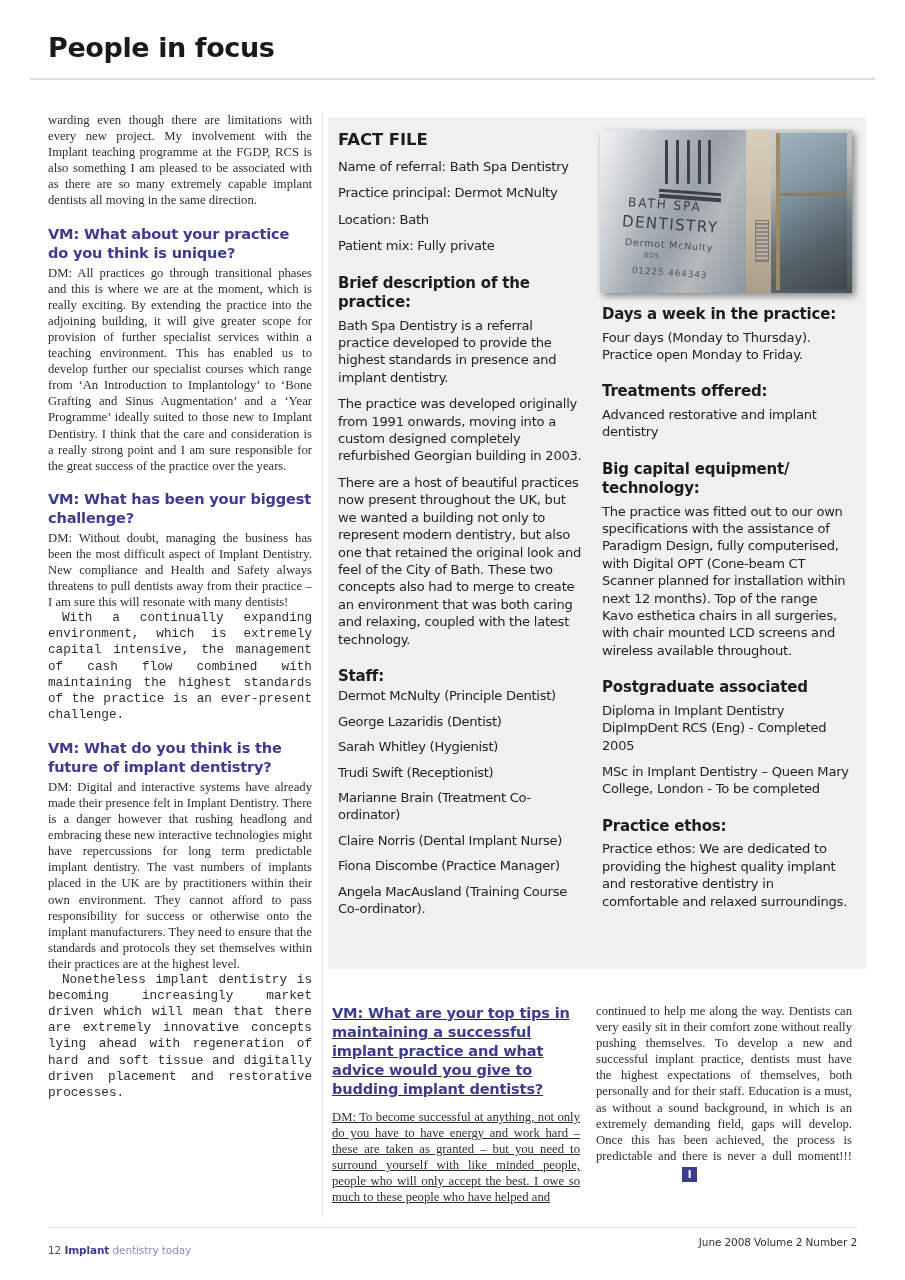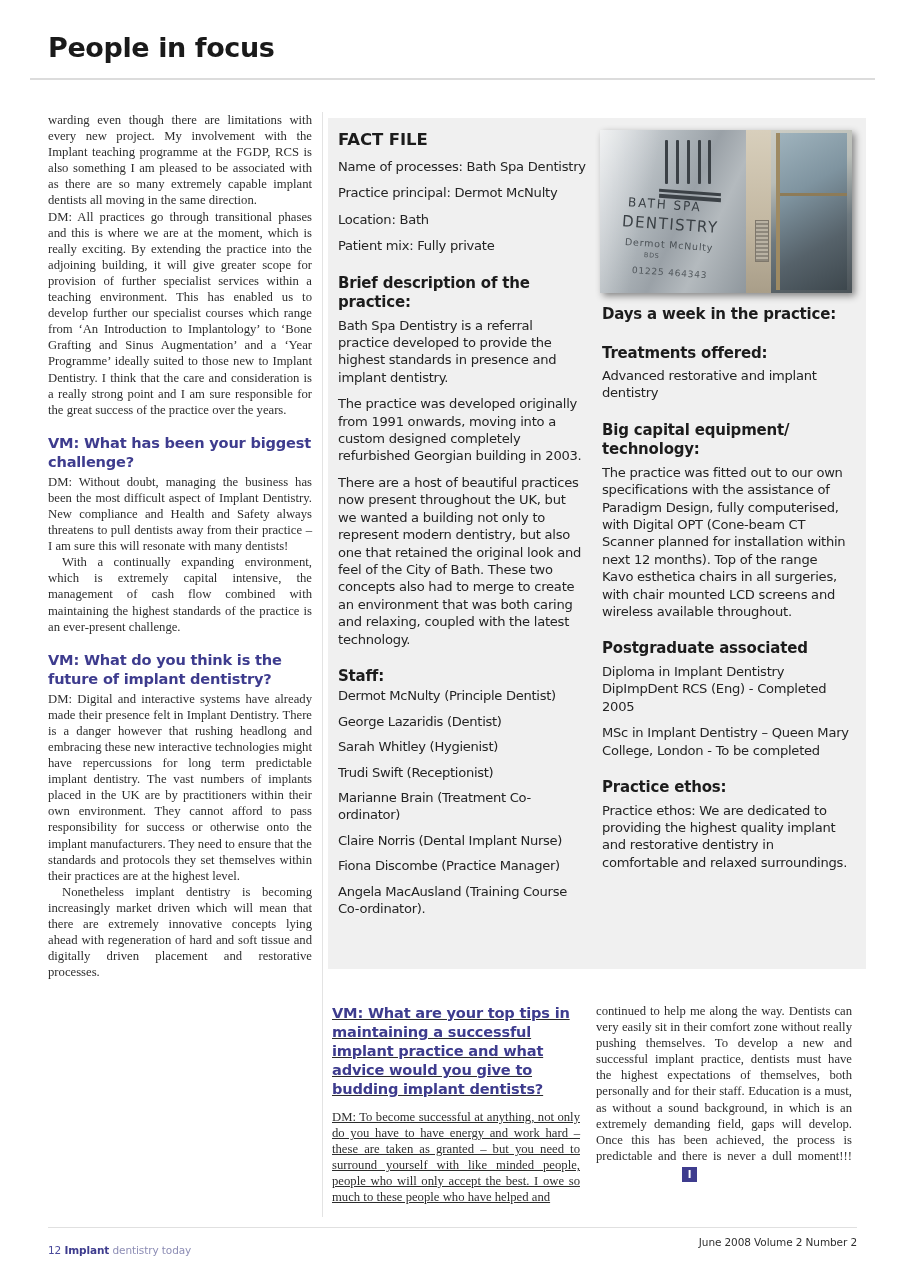--- a/index.html
+++ b/index.html
@@ -64,21 +64,21 @@
     width: 264px;
   }
   .left-col p {
     margin: 0;
     font-size: 12.7px;
     line-height: 16.1px;
     text-align: justify;
     color: #2e2e2e;
     hyphens: none;
   }
-  .left-col p.indent { text-indent: 14px; }
+  .left-col p.indent { text-indent: 14px; font-family: Liberation Mono, monospace; }
 
   h2.q {
     font-family: "DejaVu Sans", sans-serif;
     font-weight: bold;
     font-size: 14.6px;
     line-height: 19px;
     color: #3e3c8e;
     margin: 15px 0 3px 0;
     letter-spacing: -0.2px;
   }
@@ -314,37 +314,38 @@
   <div class="page-header">
     <h1>People in focus</h1>
   </div>
   <div class="header-rule"></div>
 
   <div class="col-divider"></div>
 
   <div class="left-col">
     <p>warding even though there are limitations with every new project. My involvement with the Implant teaching programme at the FGDP, RCS is also something I am pleased to be associated with as there are so many extremely capable implant dentists all moving in the same direction.</p>
 
+    <h2 class="q">VM: What about your practice do you think is unique?</h2>
     <p>DM: All practices go through transitional phases and this is where we are at the moment, which is really exciting. By extending the practice into the adjoining building, it will give greater scope for provision of further specialist services within a teaching environment. This has enabled us to develop further our specialist courses which range from ‘An Introduction to Implantology’ to ‘Bone Grafting and Sinus Augmentation’ and a ‘Year Programme’ ideally suited to those new to Implant Dentistry. I think that the care and consideration is a really strong point and I am sure responsible for the great success of the practice over the years.</p>
 
     <h2 class="q">VM: What has been your biggest challenge?</h2>
     <p>DM: Without doubt, managing the business has been the most difficult aspect of Implant Dentistry. New compliance and Health and Safety always threatens to pull dentists away from their practice – I am sure this will resonate with many dentists!</p>
     <p class="indent">With a continually expanding environment, which is extremely capital intensive, the management of cash flow combined with maintaining the highest standards of the practice is an ever-present challenge.</p>
 
     <h2 class="q">VM: What do you think is the future of implant dentistry?</h2>
     <p>DM: Digital and interactive systems have already made their presence felt in Implant Dentistry. There is a danger however that rushing headlong and embracing these new interactive technologies might have repercussions for long term predictable implant dentistry. The vast numbers of implants placed in the UK are by practitioners within their own environment. They cannot afford to pass responsibility for success or otherwise onto the implant manufacturers. They need to ensure that the standards and protocols they set themselves within their practices are at the highest level.</p>
     <p class="indent">Nonetheless implant dentistry is becoming increasingly market driven which will mean that there are extremely innovative concepts lying ahead with regeneration of hard and soft tissue and digitally driven placement and restorative processes.</p>
   </div>
 
   <div class="fact-panel"></div>
 
   <div class="fact-col-left">
     <div class="fact-title">FACT FILE</div>
 
-    <div class="fact-p">Name of processes: Bath Spa Dentistry</div>
+    <div class="fact-p">Name of referral: Bath Spa Dentistry</div>
     <div class="fact-p">Practice principal: Dermot McNulty</div>
     <div class="fact-p">Location: Bath</div>
     <div class="fact-p">Patient mix: Fully private</div>
 
     <div class="fact-h">Brief description of the practice:</div>
     <div class="fact-p">Bath Spa Dentistry is a referral practice developed to provide the highest standards in presence and implant dentistry.</div>
     <div class="fact-p">The practice was developed originally from 1991 onwards, moving into a custom designed completely refurbished Georgian building in 2003.</div>
     <div class="fact-p">There are a host of beautiful practices now present throughout the UK, but we wanted a building not only to represent modern dentistry, but also one that retained the original look and feel of the City of Bath. These two concepts also had to merge to create an environment that was both caring and relaxing, coupled with the latest technology.</div>
 
     <div class="fact-h tight">Staff:</div>
@@ -378,20 +379,21 @@
         <div class="ph-txt3">Dermot McNulty</div>
         <div class="ph-txt4">BDS</div>
         <div class="ph-txt5">01225 464343</div>
       </div>
       <div class="ph-vent"></div>
     </div>
   </div>
 
   <div class="fact-col-right">
     <div class="fact-h" style="margin-top:0">Days a week in the practice:</div>
+    <div class="fact-p">Four days (Monday to Thursday). Practice open Monday to Friday.</div>
 
     <div class="fact-h">Treatments offered:</div>
     <div class="fact-p">Advanced restorative and implant dentistry</div>
 
     <div class="fact-h">Big capital equipment/ technology:</div>
     <div class="fact-p">The practice was fitted out to our own specifications with the assistance of Paradigm Design, fully computerised, with Digital OPT (Cone-beam CT Scanner planned for installation within next 12 months). Top of the range Kavo esthetica chairs in all surgeries, with chair mounted LCD screens and wireless available throughout.</div>
 
     <div class="fact-h">Postgraduate associated</div>
     <div class="fact-p">Diploma in Implant Dentistry DipImpDent RCS (Eng)  - Completed 2005</div>
     <div class="fact-p">MSc in Implant Dentistry – Queen Mary College, London - To be completed</div>

